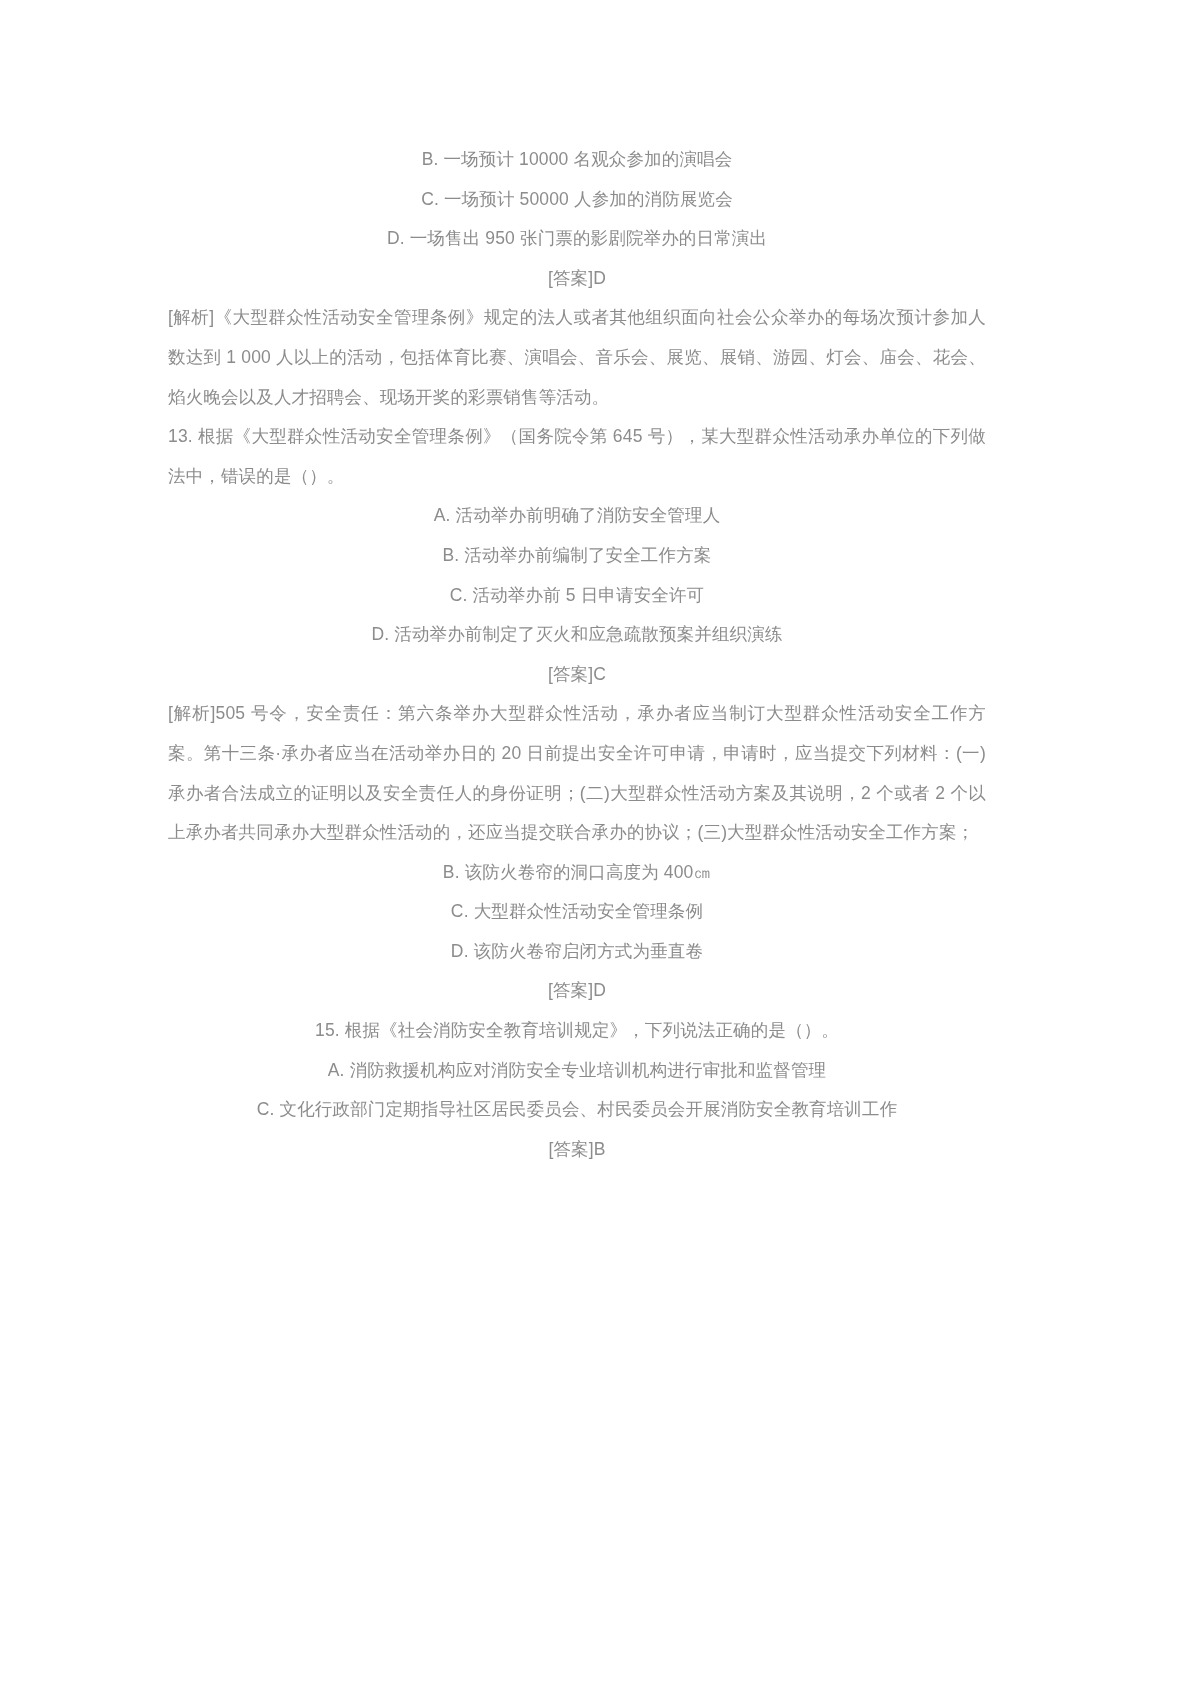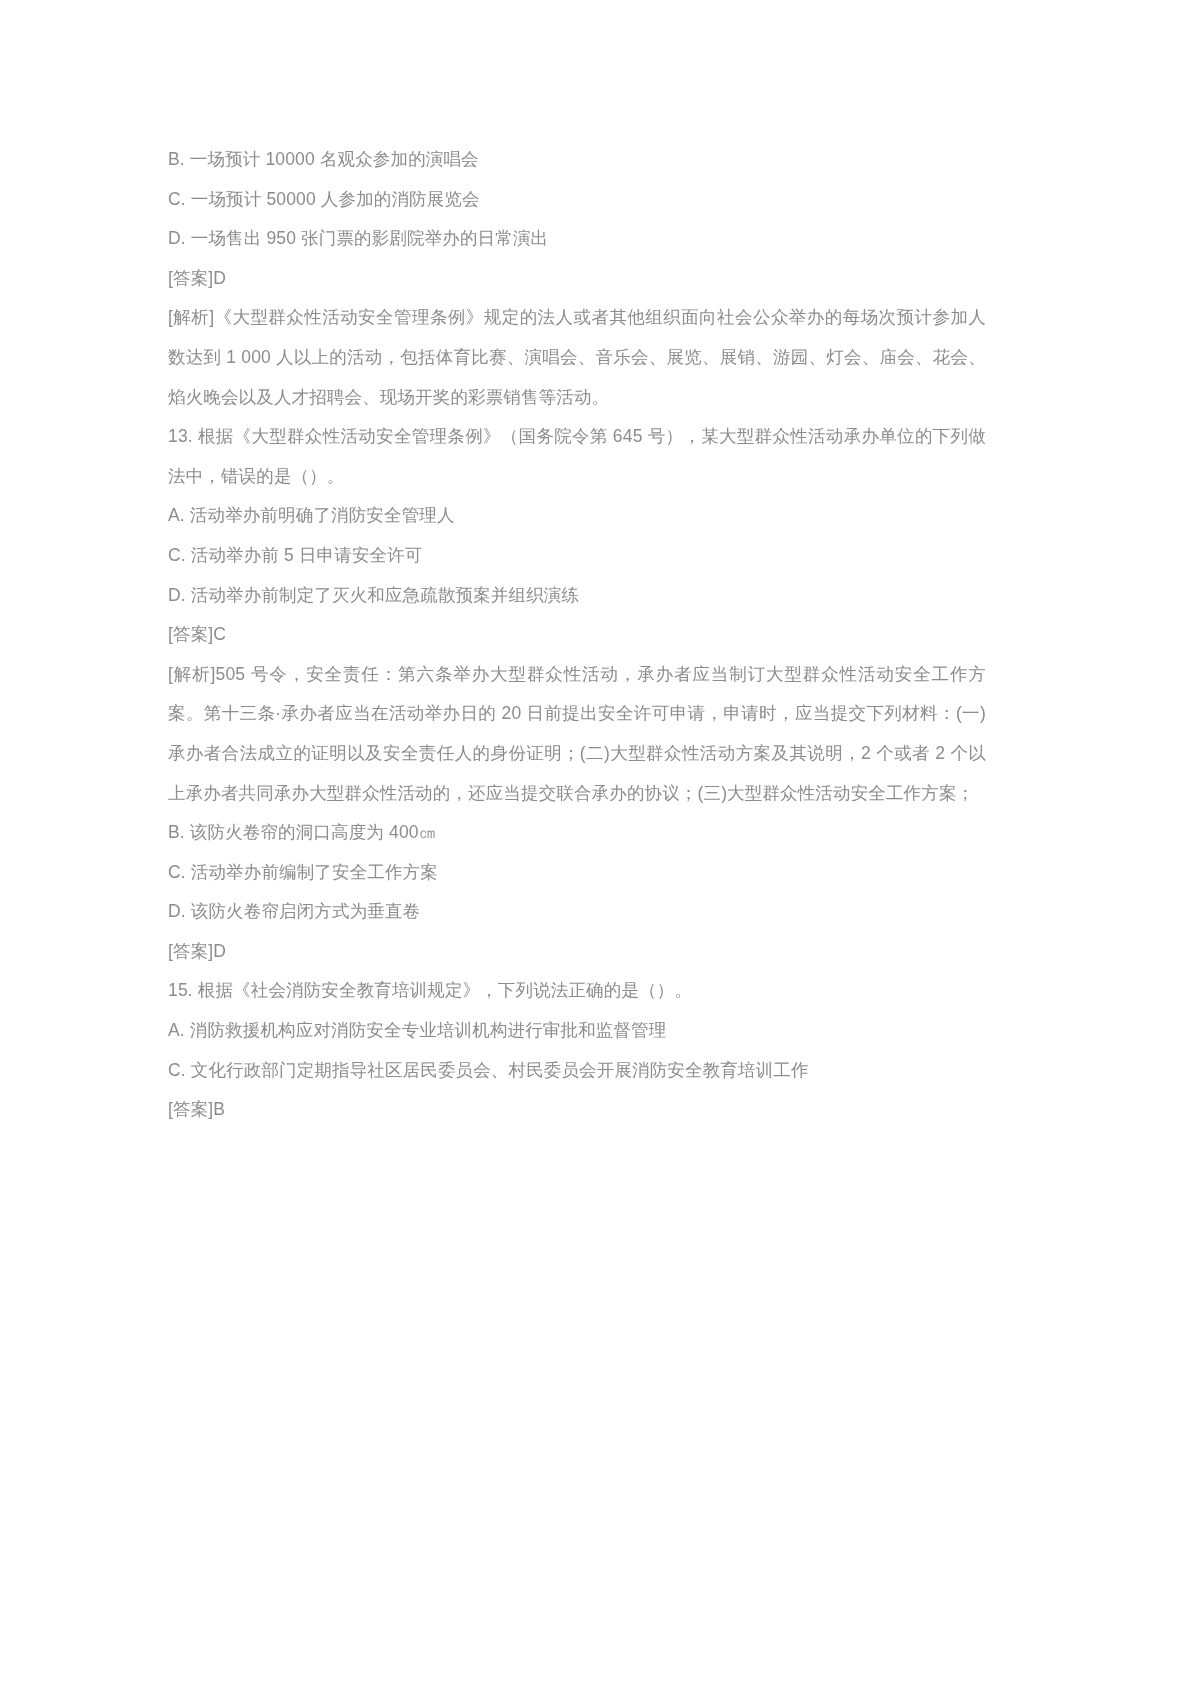--- a/index.html
+++ b/index.html
@@ -31,21 +31,21 @@
     color: #8c8c8c;
     margin: 0 0 0 0;
     letter-spacing: 0.15px;
     text-align: justify;
     text-justify: inter-ideograph;
     word-break: break-all;
     white-space: normal;
   }
   
   .para.single {
-    text-align: left;
+    text-align: center;
     white-space: nowrap;
   }
   
   .para.block {
     text-indent: 0;
   }
 </style>
 </head>
 <body>
 
@@ -53,27 +53,28 @@
   <div class="doc-body">
 
     <p class="para single">B. 一场预计 10000 名观众参加的演唱会</p>
     <p class="para single">C. 一场预计 50000 人参加的消防展览会</p>
     <p class="para single">D. 一场售出 950 张门票的影剧院举办的日常演出</p>
     <p class="para single">[答案]D</p>
     <p class="para block">[解析]《大型群众性活动安全管理条例》规定的法人或者其他组织面向社会公众举办的每场次预计参加人数达到 1 000 人以上的活动，包括体育比赛、演唱会、音乐会、展览、展销、游园、灯会、庙会、花会、焰火晚会以及人才招聘会、现场开奖的彩票销售等活动。</p>
 
     <p class="para block">13. 根据《大型群众性活动安全管理条例》（国务院令第 645 号），某大型群众性活动承办单位的下列做法中，错误的是（）。</p>
     <p class="para single">A. 活动举办前明确了消防安全管理人</p>
+    <p class="para single">B. 活动举办前编制了安全工作方案</p>
     <p class="para single">C. 活动举办前 5 日申请安全许可</p>
     <p class="para single">D. 活动举办前制定了灭火和应急疏散预案并组织演练</p>
     <p class="para single">[答案]C</p>
     <p class="para block">[解析]505 号令，安全责任：第六条举办大型群众性活动，承办者应当制订大型群众性活动安全工作方案。第十三条·承办者应当在活动举办日的 20 日前提出安全许可申请，申请时，应当提交下列材料：(一)承办者合法成立的证明以及安全责任人的身份证明；(二)大型群众性活动方案及其说明，2 个或者 2 个以上承办者共同承办大型群众性活动的，还应当提交联合承办的协议；(三)大型群众性活动安全工作方案；</p>
 
     <p class="para single">B. 该防火卷帘的洞口高度为 400㎝</p>
-    <p class="para single">C. 活动举办前编制了安全工作方案</p>
+    <p class="para single">C. 大型群众性活动安全管理条例</p>
     <p class="para single">D. 该防火卷帘启闭方式为垂直卷</p>
     <p class="para single">[答案]D</p>
 
     <p class="para single">15. 根据《社会消防安全教育培训规定》，下列说法正确的是（）。</p>
     <p class="para single">A. 消防救援机构应对消防安全专业培训机构进行审批和监督管理</p>
     <p class="para single">C. 文化行政部门定期指导社区居民委员会、村民委员会开展消防安全教育培训工作</p>
     <p class="para single">[答案]B</p>
 
   </div>
 </div>

